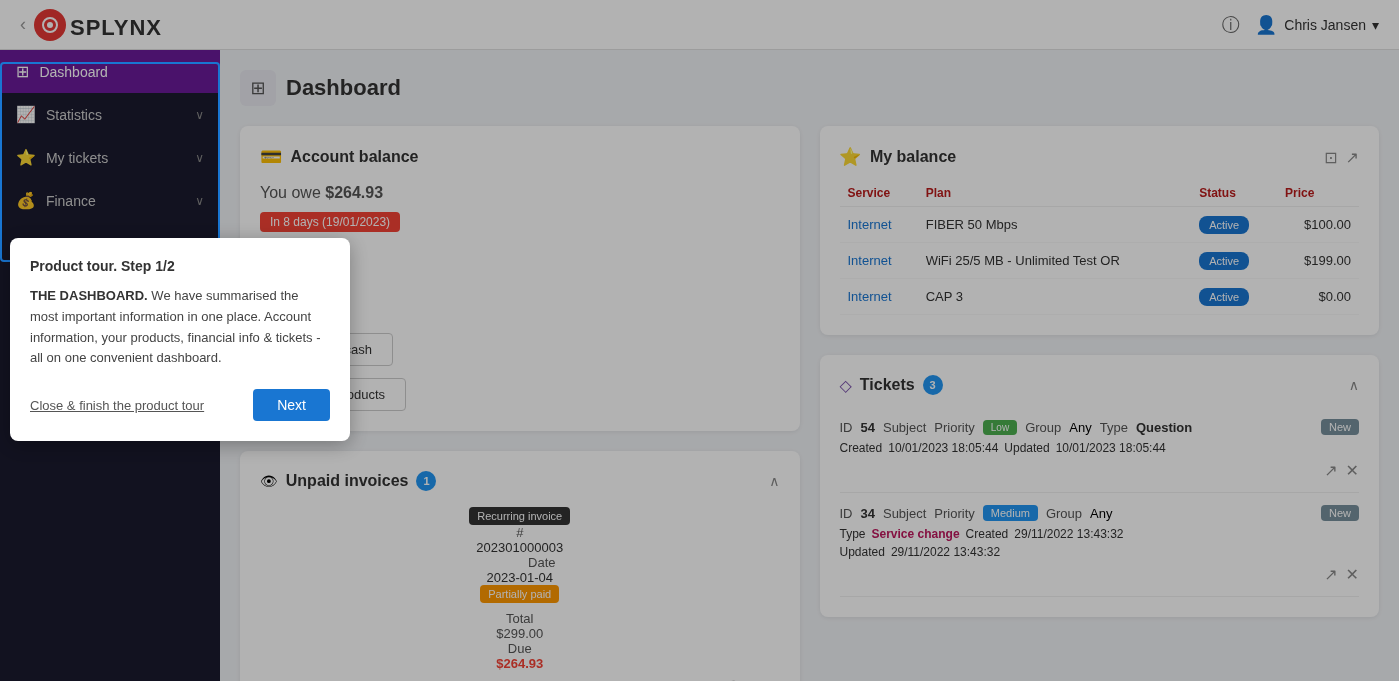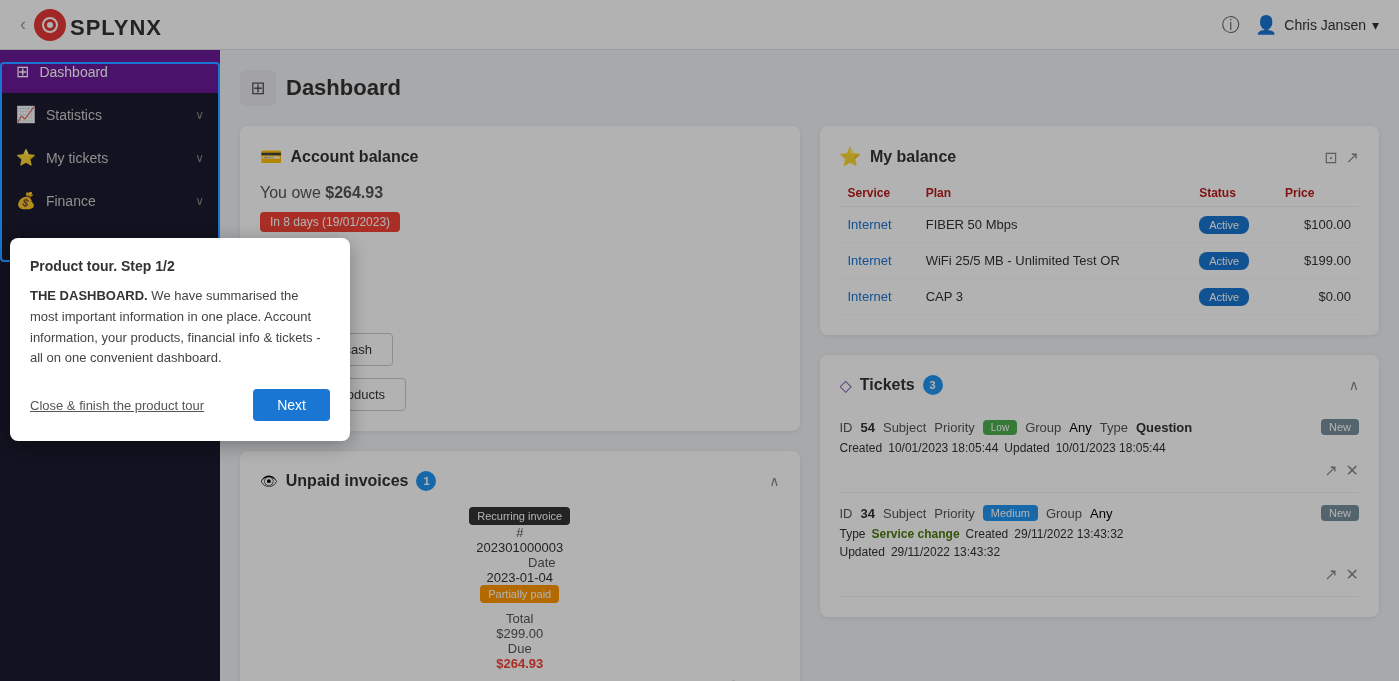--- a/index.html
+++ b/index.html
@@ -371,21 +371,21 @@
               <span class="ticket-id">34</span>
               <span class="ticket-subject">Subject</span>
               <span class="ticket-priority-label">Priority</span>
               <span class="priority-medium">Medium</span>
               <span class="ticket-group-label">Group</span>
               <span class="ticket-group">Any</span>
               <span class="new-badge">New</span>
             </div>
             <div class="ticket-row2">
               <span>Type</span>
-              <span style="color:#4d7c0f; font-weight:600;">Service change</span>
+              <span style="color:#be185d; font-weight:600;">Service change</span>
               <span>Created</span>
               <span style="color:#333;">29/11/2022 13:43:32</span>
             </div>
             <div class="ticket-row2">
               <span>Updated</span>
               <span style="color:#333;">29/11/2022 13:43:32</span>
             </div>
             <div class="ticket-actions">
               <span>↗</span>
               <span>✕</span>

